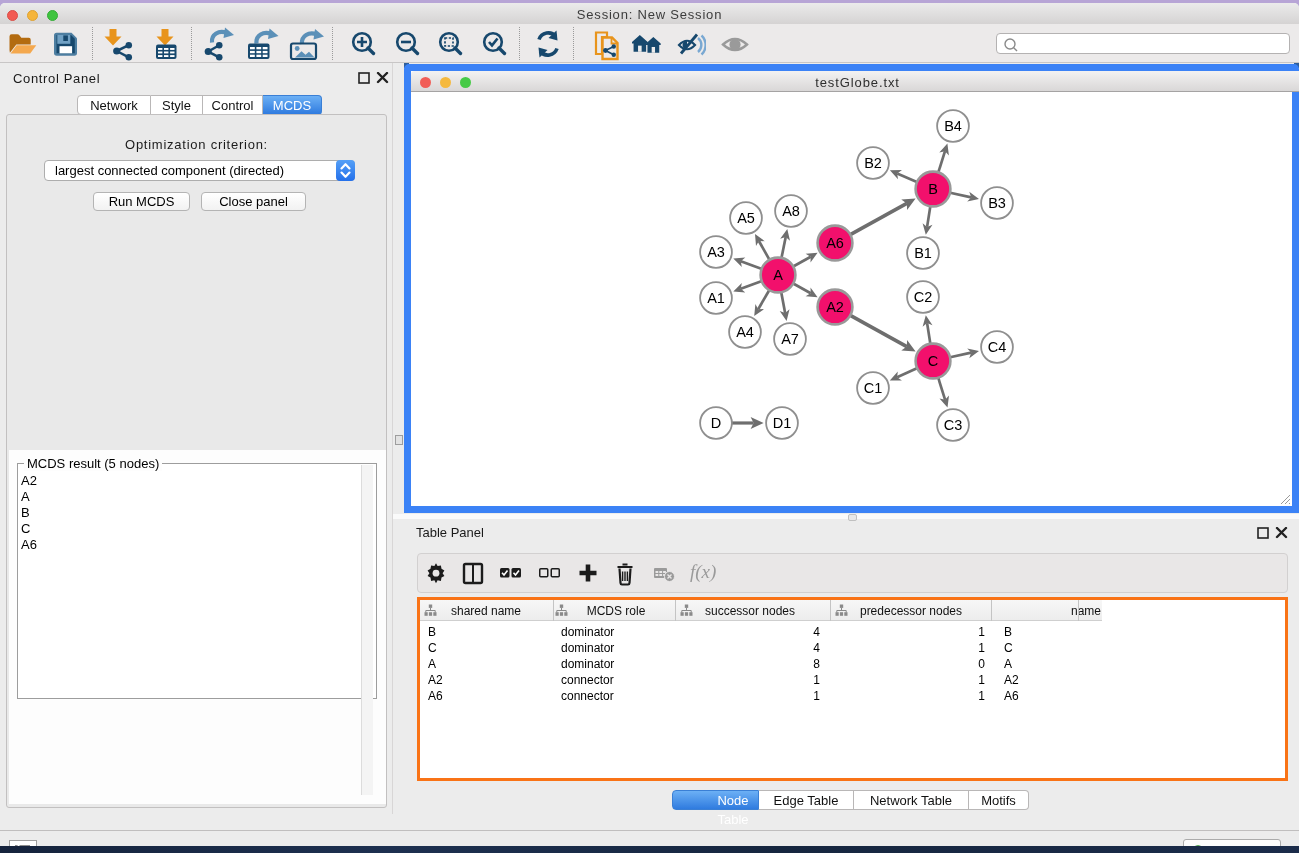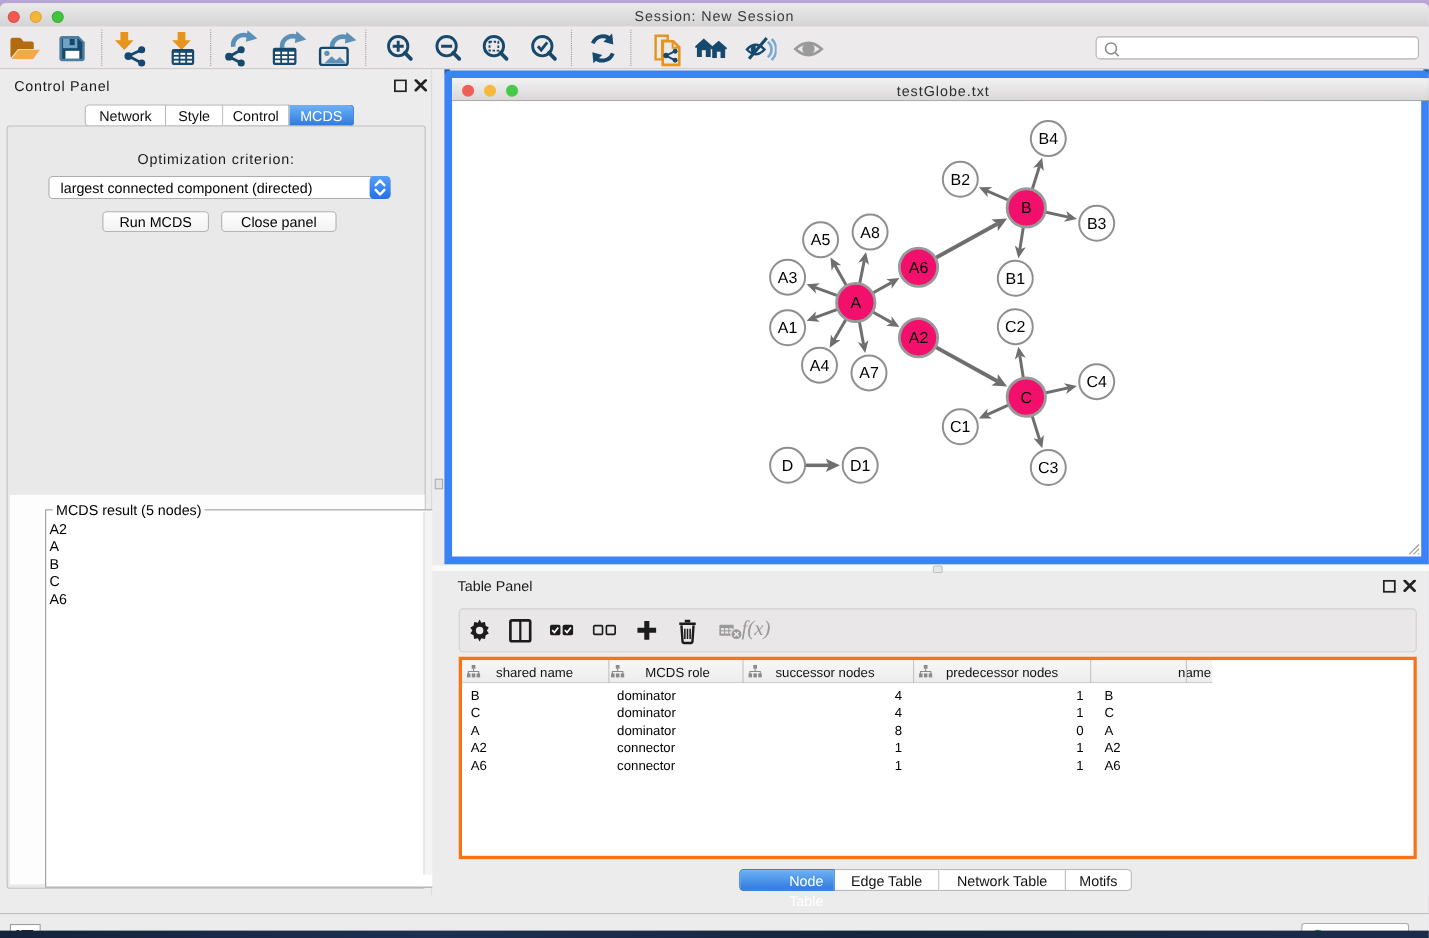--- a/index.html
+++ b/index.html
@@ -38,21 +38,21 @@
 #opt-label { width:100%; top:22px; text-align:center; font-size:13px; color:#1c1c1c; letter-spacing:0.75px; }
 #dropdown { left:37px; top:45px; width:311px; height:21px; background:#fff;
   border:1px solid #adadad; border-radius:4px; font-size:13px; color:#000;
   line-height:19px; padding-left:10px; }
 #dd-step { right:-1px; top:-1px; width:19px; height:21px; border-radius:4px;
   background:linear-gradient(#55a0f7,#2470ea); }
 .btn { top:77px; height:19px; background:linear-gradient(#ffffff,#f2f2f2);
   border:1px solid #b4b4b4; border-radius:4px; font-size:13px; color:#000;
   text-align:center; line-height:17px; }
 #mcds-pane { left:2px; top:335px; width:377px; height:354px; background:#fdfdfd; }
-#mcds-fs { left:8px; top:13px; width:360px; height:344px; border:1px solid #9d9d9d; background:#fff;margin-left:24px; }
+#mcds-fs { left:8px; top:13px; width:360px; height:236px; border:1px solid #9d9d9d; background:#fff; }
 #mcds-legend { left:6px; top:-8px; background:#fdfdfd; padding:0 3px; font-size:13px; color:#000; }
 #mcds-list { left:1px; top:9px; width:344px; height:320px; font-size:13px; color:#000; line-height:16px; padding:0 0 0 2px; }
 #mcds-scroll { right:3px; top:1px; width:12px; height:330px; background:#f4f4f4; border-left:1px solid #dcdcdc; }
 
 #rightdesk { left:393px; top:60px; width:906px; height:451px; background:#ececec; }
 #netwin { left:11px; top:1px; width:895px; height:449px; background:#fff;
   border:7px solid #3b82f6; border-radius:5px 5px 0 0; }
 #netwin-tb { left:0; top:0; width:893px; height:21px;
   background:linear-gradient(#f3f2f2,#d9d7d7); border-bottom:1px solid #a5a3a3;
   border-radius:4px 4px 0 0; }
@@ -398,21 +398,21 @@
           <rect x="1" y="9" width="13" height="10" rx="1" fill="#9a9a9a"></rect>
           <rect x="2.5" y="12" width="2.8" height="2" fill="#e9e7e7"></rect>
           <rect x="6.3" y="12" width="2.8" height="2" fill="#e9e7e7"></rect>
           <rect x="10.1" y="12" width="2.8" height="2" fill="#e9e7e7"></rect>
           <rect x="2.5" y="15" width="2.8" height="2" fill="#e9e7e7"></rect>
           <rect x="6.3" y="15" width="2.8" height="2" fill="#e9e7e7"></rect>
           <rect x="10.1" y="15" width="2.8" height="2" fill="#e9e7e7"></rect>
           <circle cx="16.5" cy="17.5" r="5" fill="#9a9a9a" stroke="#e9e7e7" stroke-width="1"></circle>
           <path d="M14.5,15.5 L18.5,19.5 M18.5,15.5 L14.5,19.5" stroke="#e9e7e7" stroke-width="1.4"></path>
         </svg>
-<div class="abs" style="left:256px;top:7px;font-family:'Liberation Serif',serif;font-style:italic;font-size:19px;color:#9a9a9a;">f(x)</div>
+<div class="abs" style="left:272px;top:7px;font-family:'Liberation Serif',serif;font-style:italic;font-size:19px;color:#9a9a9a;">f(x)</div>
 </div>
     <div id="tp-table" class="abs">
       <div id="tp-header" class="abs">
           <svg class="abs" style="left:4px;top:4px" width="13" height="13" viewBox="0 0 13 13">
             <rect x="4.8" y="0.5" width="3.4" height="3.4" fill="#8a8a8a"></rect>
             <path d="M6.5,3.9 V6.5 M1.8,8.5 V6.5 H11.2 V8.5" fill="none" stroke="#8a8a8a" stroke-width="1"></path>
             <rect x="0.5" y="8.2" width="3.2" height="3.6" fill="#8a8a8a"></rect>
             <rect x="4.9" y="8.2" width="3.2" height="3.6" fill="#8a8a8a"></rect>
             <rect x="9.3" y="8.2" width="3.2" height="3.6" fill="#8a8a8a"></rect>
           </svg>

